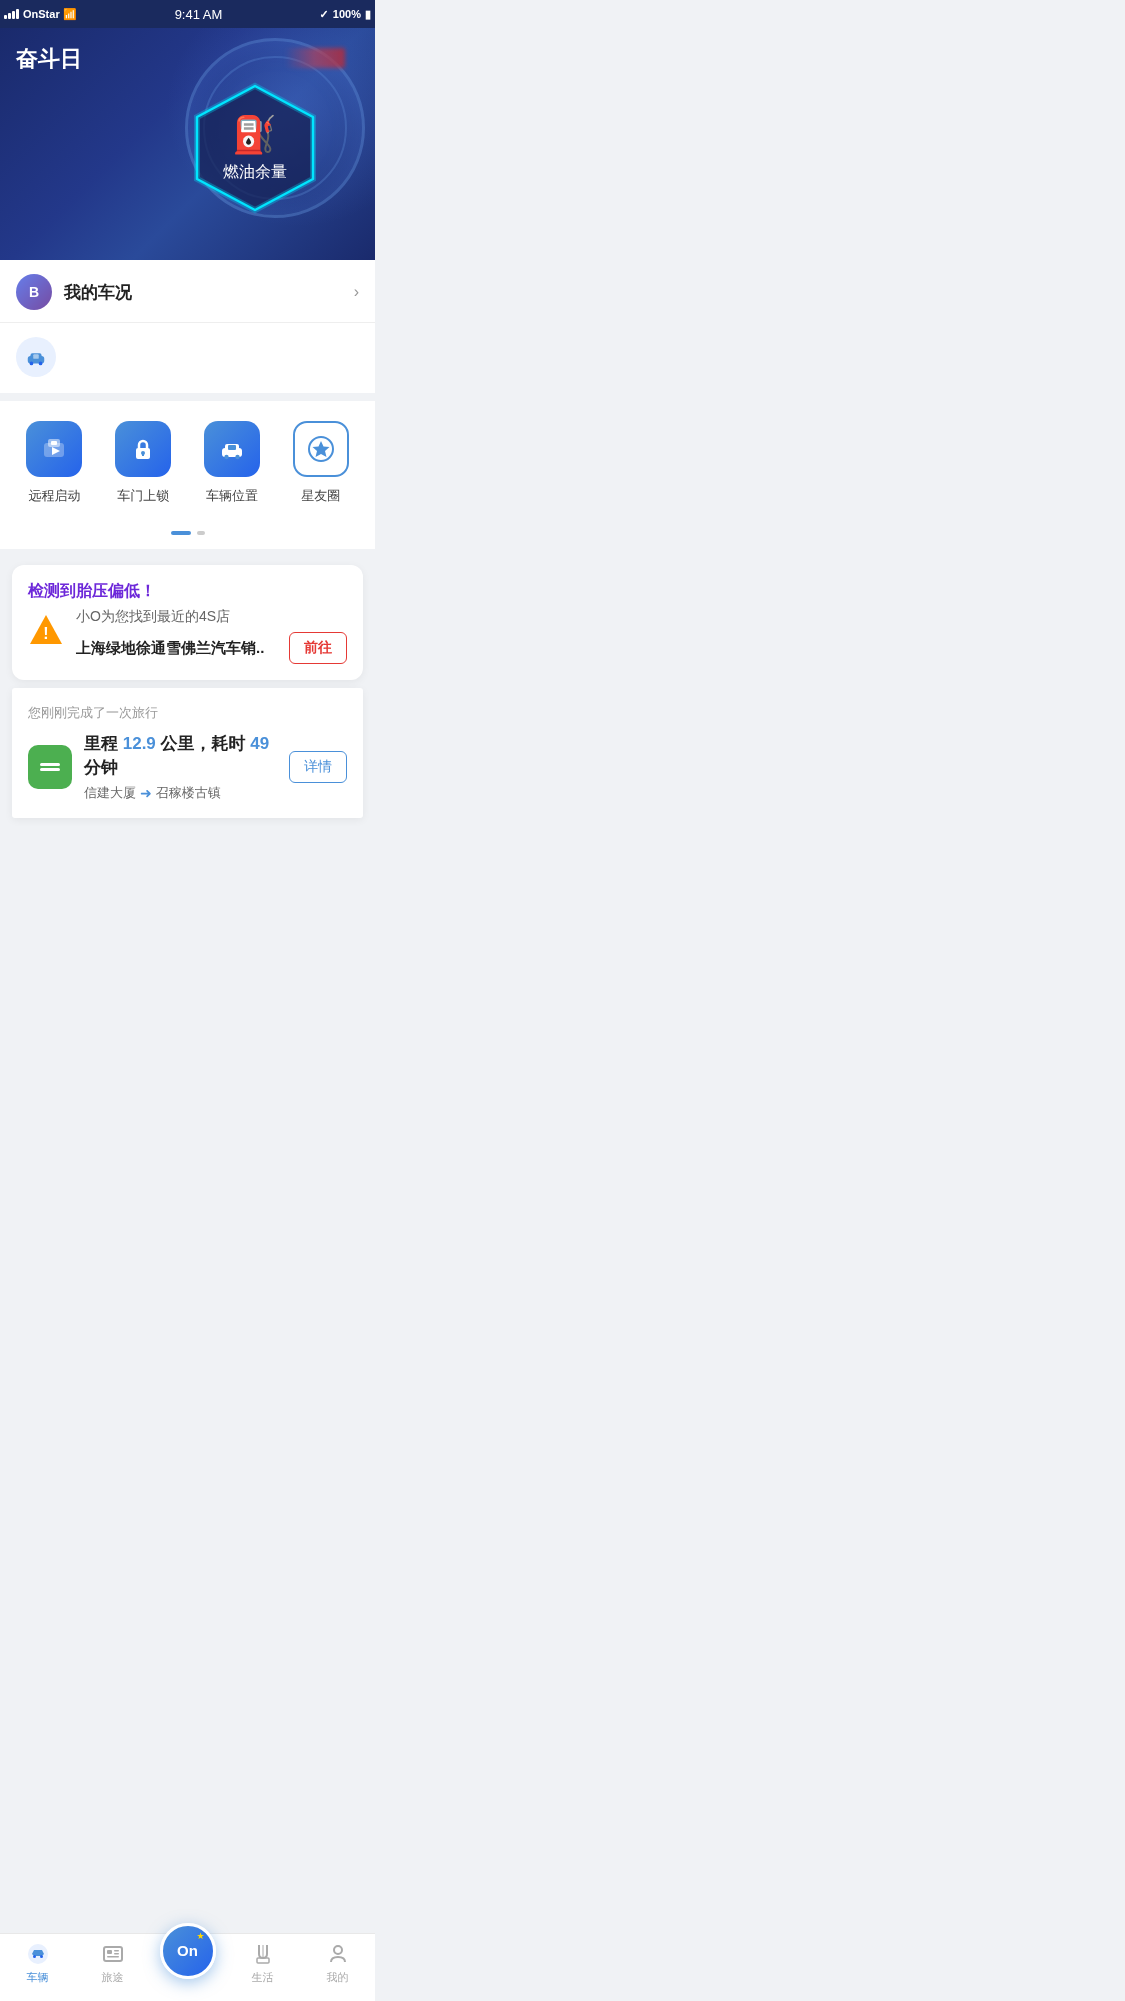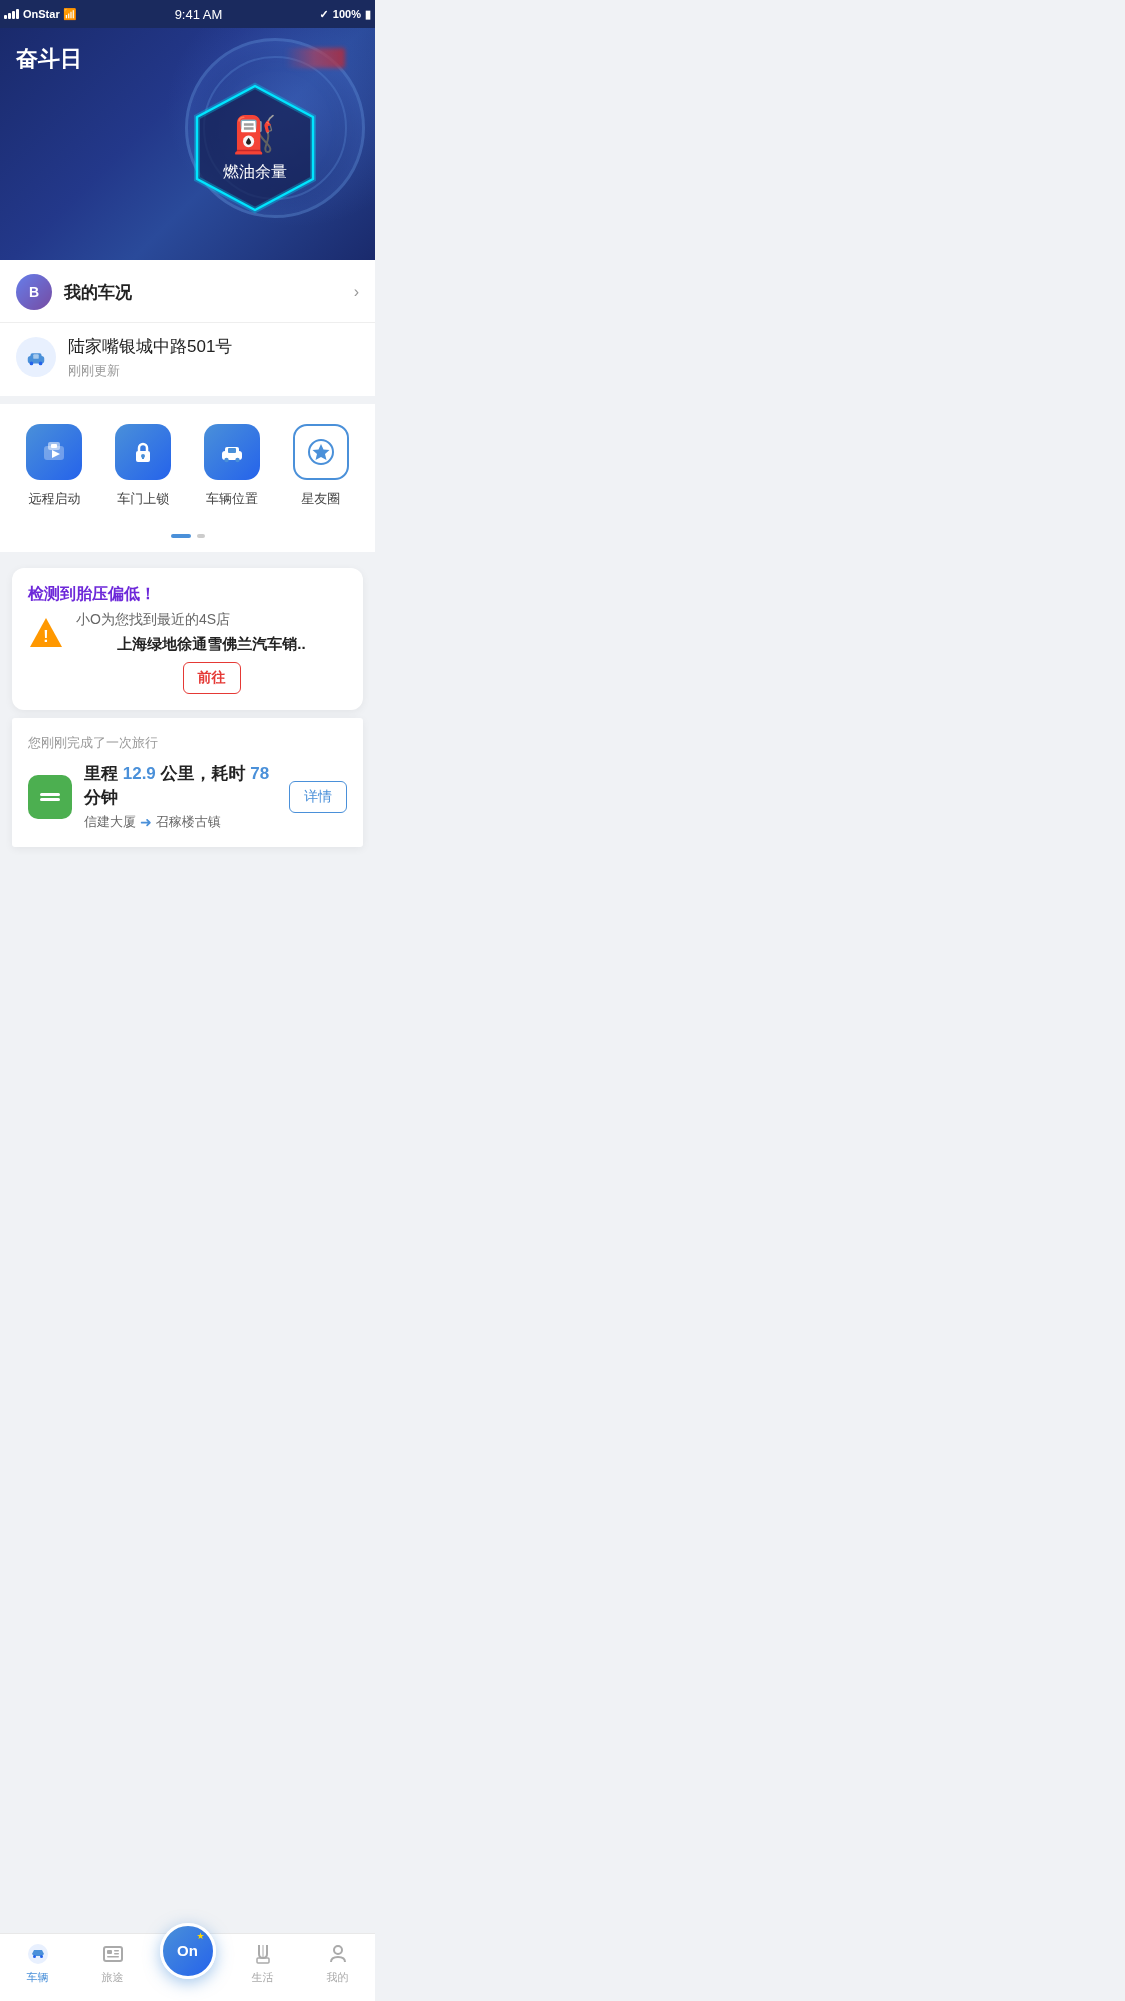--- a/index.html
+++ b/index.html
@@ -273,22 +273,21 @@
     .alert-content { flex: 1; }
     .alert-subtitle {
       font-size: 14px;
       color: #666;
       margin-bottom: 6px;
     }
     .alert-dealer-row {
       display: flex;
       align-items: center;
       justify-content: space-between;
-      gap: 8px;
-      flex-direction: column;
+      gap: 18px;
     }
     .alert-dealer-name {
       font-size: 15px;
       font-weight: 600;
       color: #222;
       flex: 1;
     }
     .alert-goto-btn {
       border: 1.5px solid #e53935;
       color: #e53935;
@@ -460,24 +459,20 @@
 
   <div class="location-section">
     <div class="location-icon-wrap">
       <svg width="22" height="22" viewBox="0 0 24 24" fill="none">
         <rect x="3" y="11" width="18" height="8" rx="3" fill="#4a90d9"></rect>
         <rect x="6" y="8" width="12" height="6" rx="2" fill="#4a90d9"></rect>
         <circle cx="7" cy="19" r="2" fill="#2563eb"></circle>
         <circle cx="17" cy="19" r="2" fill="#2563eb"></circle>
         <rect x="9" y="9" width="6" height="5" rx="1" fill="rgba(255,255,255,0.5)"></rect>
       </svg>
-    </div>
-    <div class="location-info">
-      <div class="location-address">陆家嘴银城中路501号</div>
-      <div class="location-update">刚刚更新</div>
     </div>
   </div>
 
   <div class="quick-actions">
     <div class="actions-grid">
 
       <div class="action-item">
         <div class="action-icon-wrap">
           <svg width="28" height="28" viewBox="0 0 28 28" fill="white">
 
@@ -557,21 +552,21 @@
         <svg width="26" height="26" viewBox="0 0 26 26" fill="white">
           <rect x="3" y="9" width="20" height="3" rx="1.5" fill="white"></rect>
           <rect x="3" y="14" width="20" height="3" rx="1.5" fill="white"></rect>
         </svg>
       </div>
       <div class="trip-stats">
         <div class="trip-stats-main">
           <span>里程</span>
           <span class="highlight">12.9</span>
           <span>公里，耗时</span>
-          <span class="highlight">78</span>
+          <span class="highlight">49</span>
           <span>分钟</span>
         </div>
         <div class="trip-route">
           <span>信建大厦</span>
           <span class="arrow-icon">➜</span>
           <span>召稼楼古镇</span>
         </div>
       </div>
       <button class="detail-btn">详情</button>
     </div>

